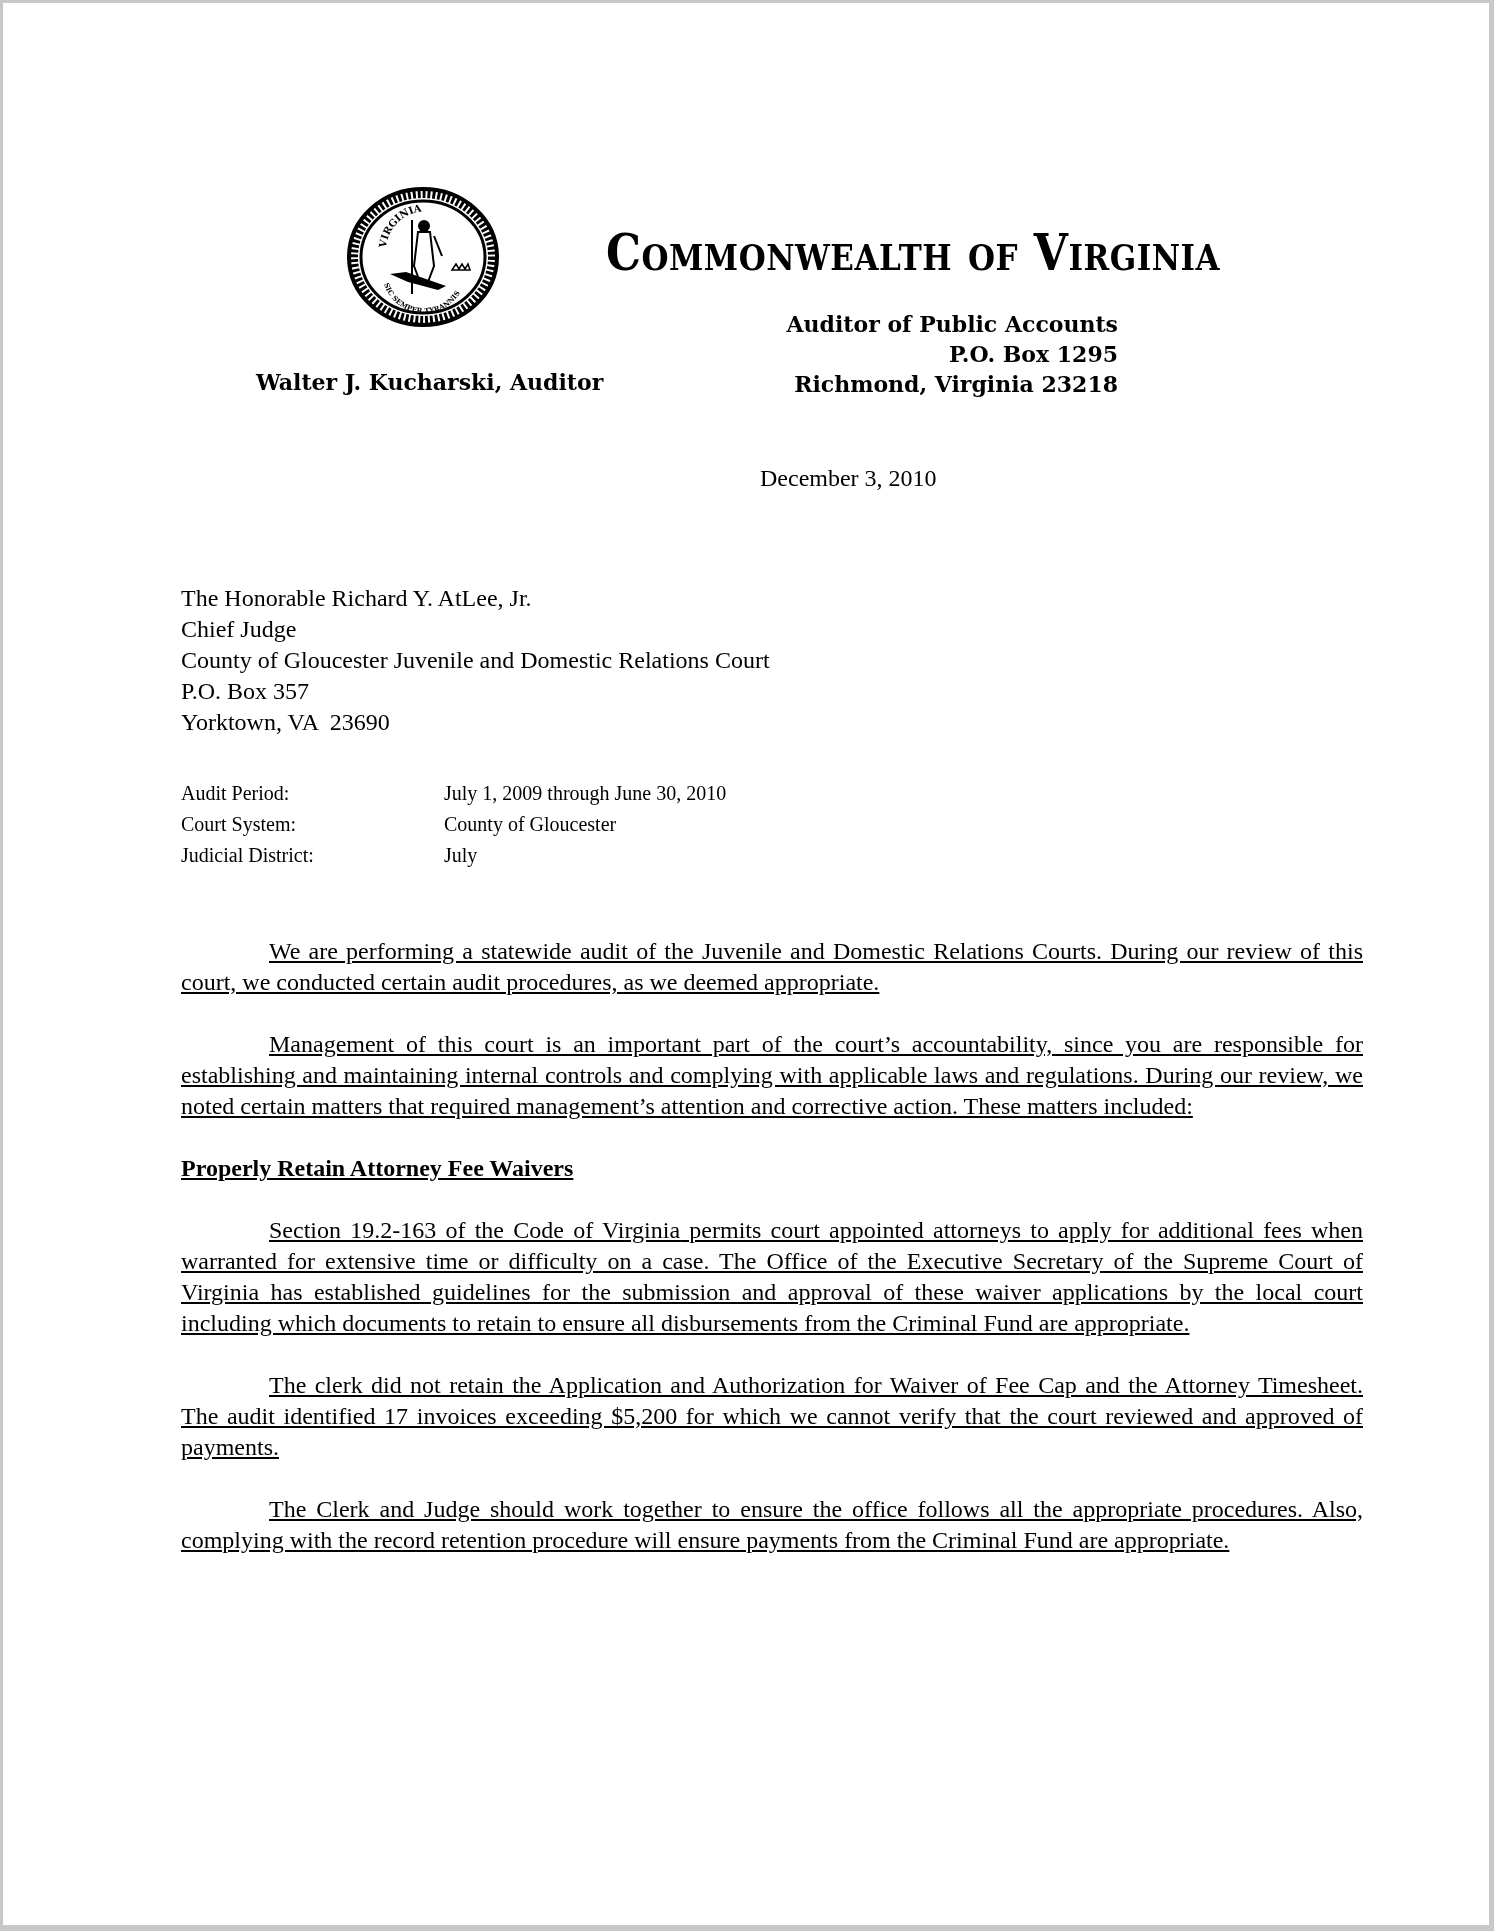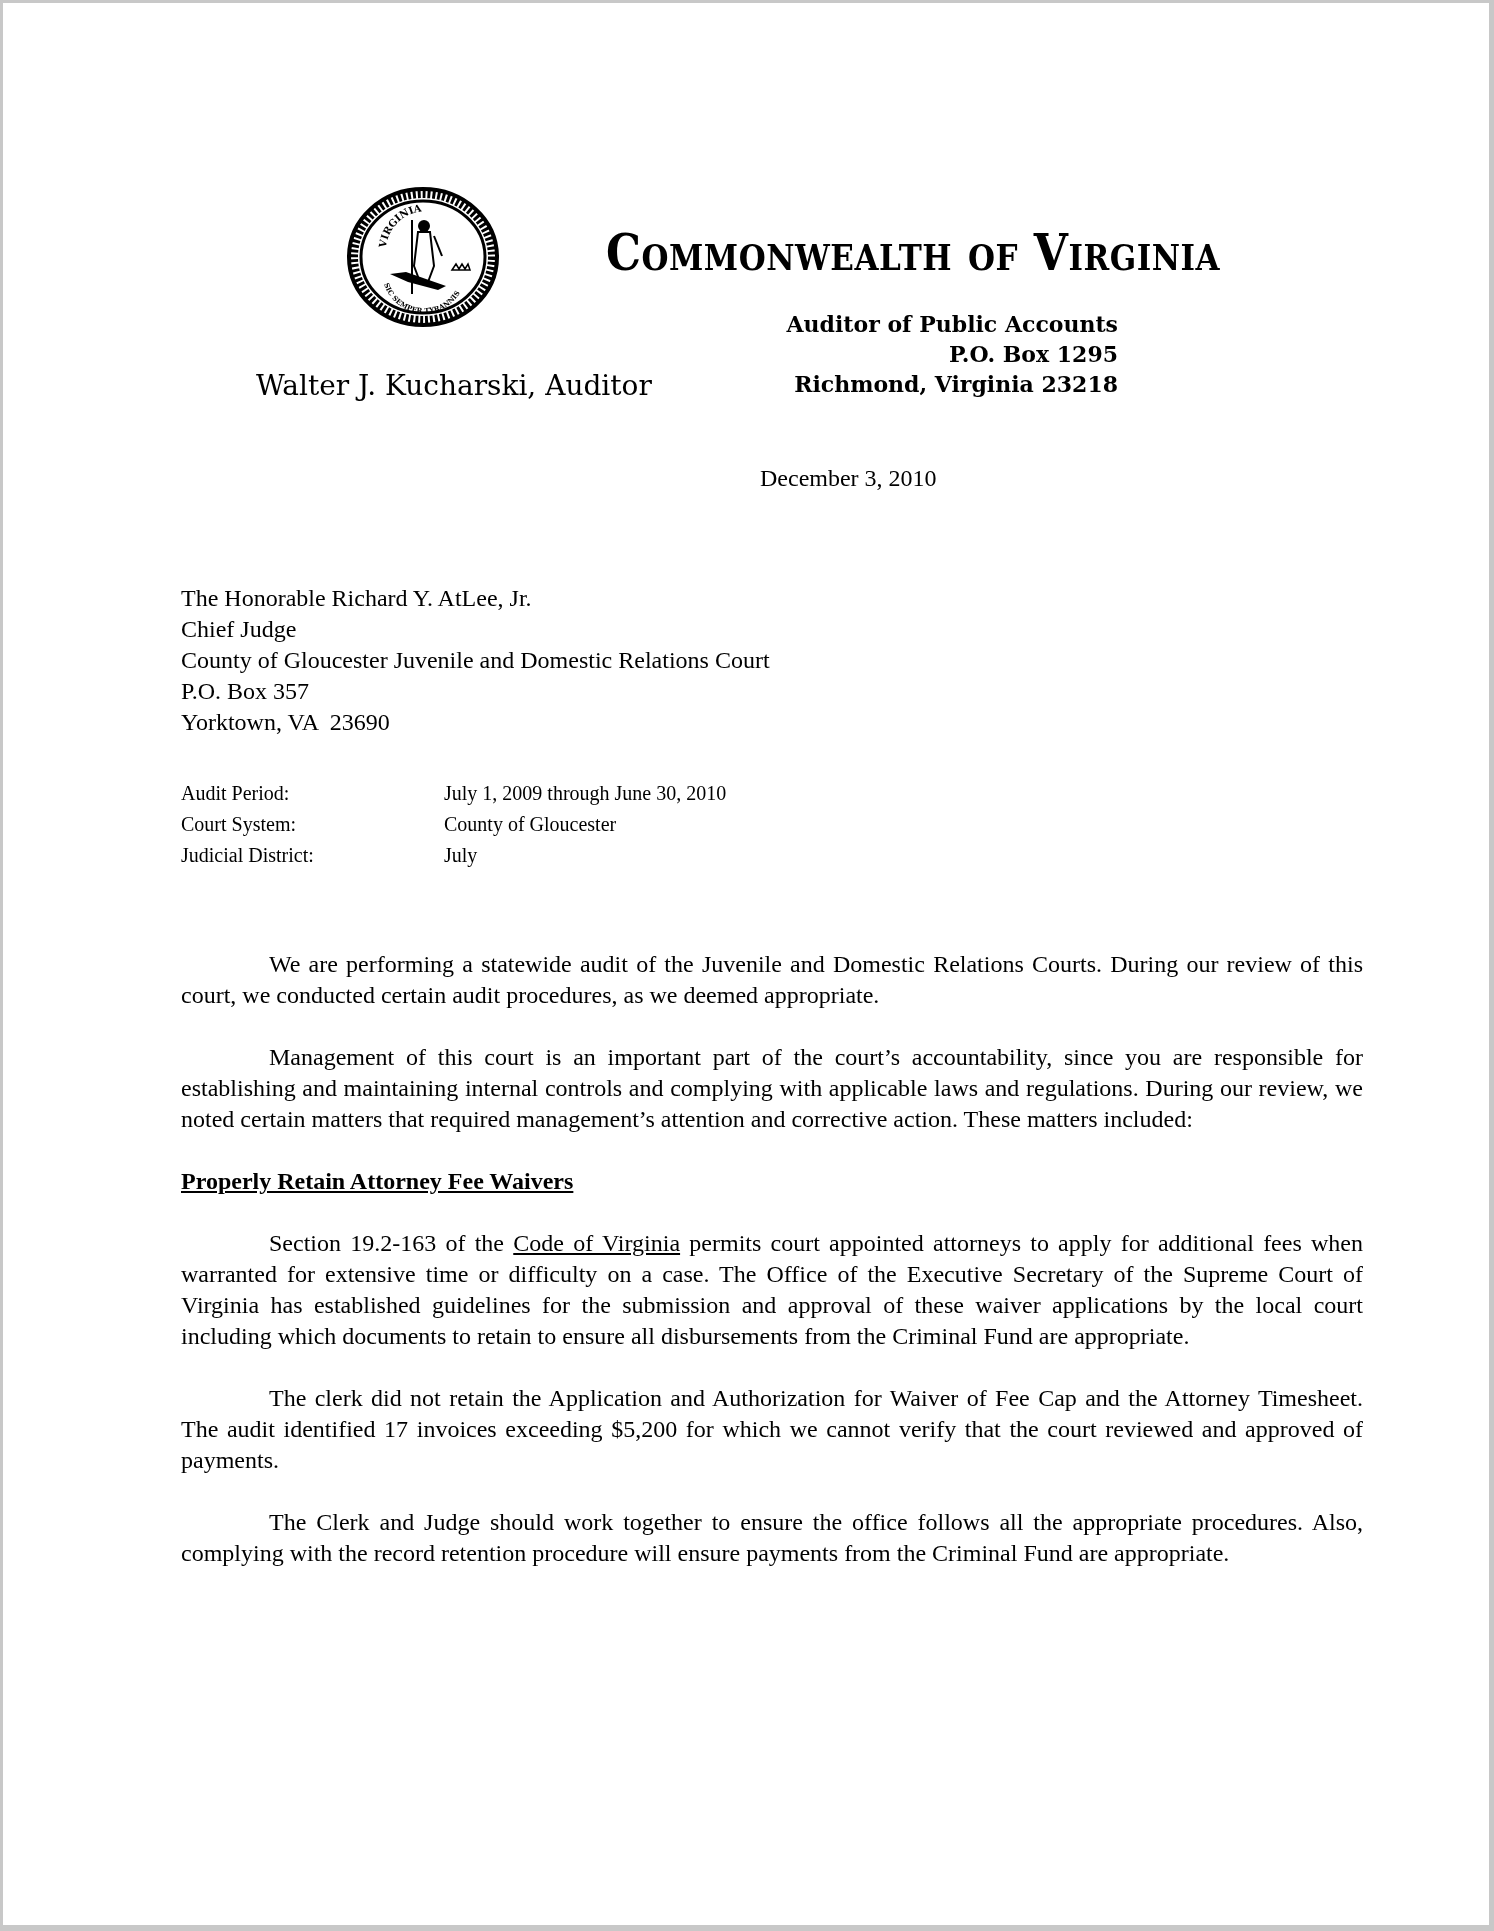--- a/index.html
+++ b/index.html
@@ -52,22 +52,22 @@
       font-family: "DejaVu Serif", serif;
       font-weight: bold;
       font-size: 22px;
       line-height: 30px;
     }
     .auditor-name {
       position: absolute;
       left: 253px;
       top: 366px;
       font-family: "DejaVu Serif", serif;
-      font-weight: normal;
-      font-size: 28px;
+      font-weight: bold;
+      font-size: 22px;
       white-space: nowrap;
     }
     .date-line {
       position: absolute;
       left: 757px;
       top: 462px;
       font-size: 24px;
       white-space: nowrap;
     }
     .recipient {
@@ -96,22 +96,23 @@
     .body-text {
       position: absolute;
       left: 178px;
       top: 933px;
       width: 1182px;
       font-size: 24px;
       line-height: 31px;
       text-align: justify;
     }
     .body-text p {
-      margin: 13px 0 31px 0;
+      margin: 0 0 31px 0;
       text-indent: 88px;
+      text-decoration: underline;
     }
     .section-heading {
       font-weight: bold;
       text-decoration: underline;
       margin: 0 0 31px 0;
       text-indent: 0 !important;
     }
     .underline { text-decoration: underline; }
   </style>
 </head>

